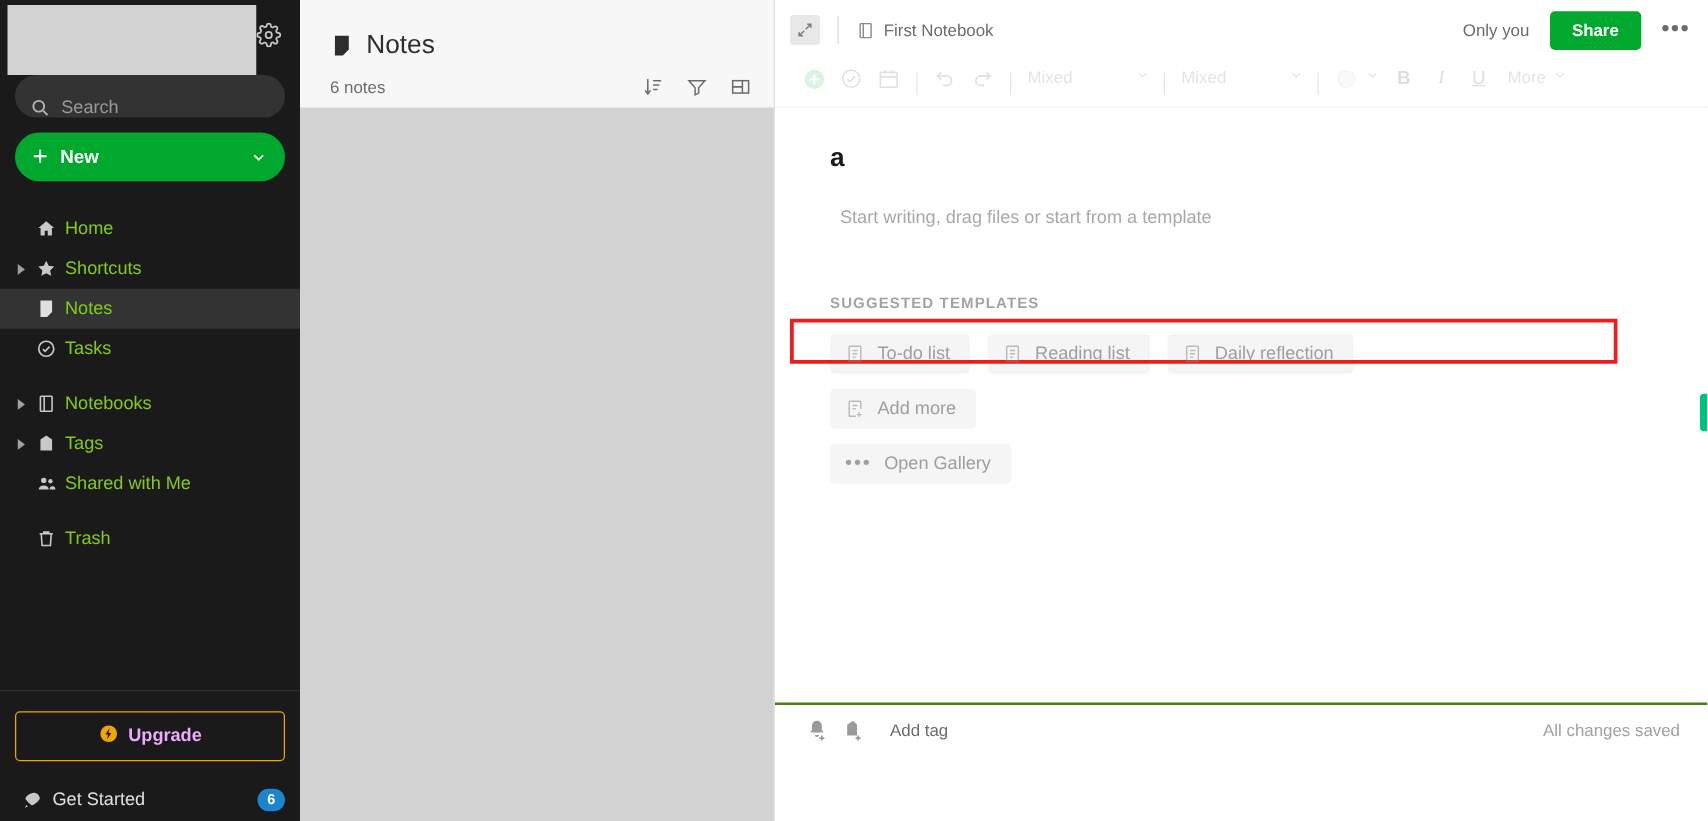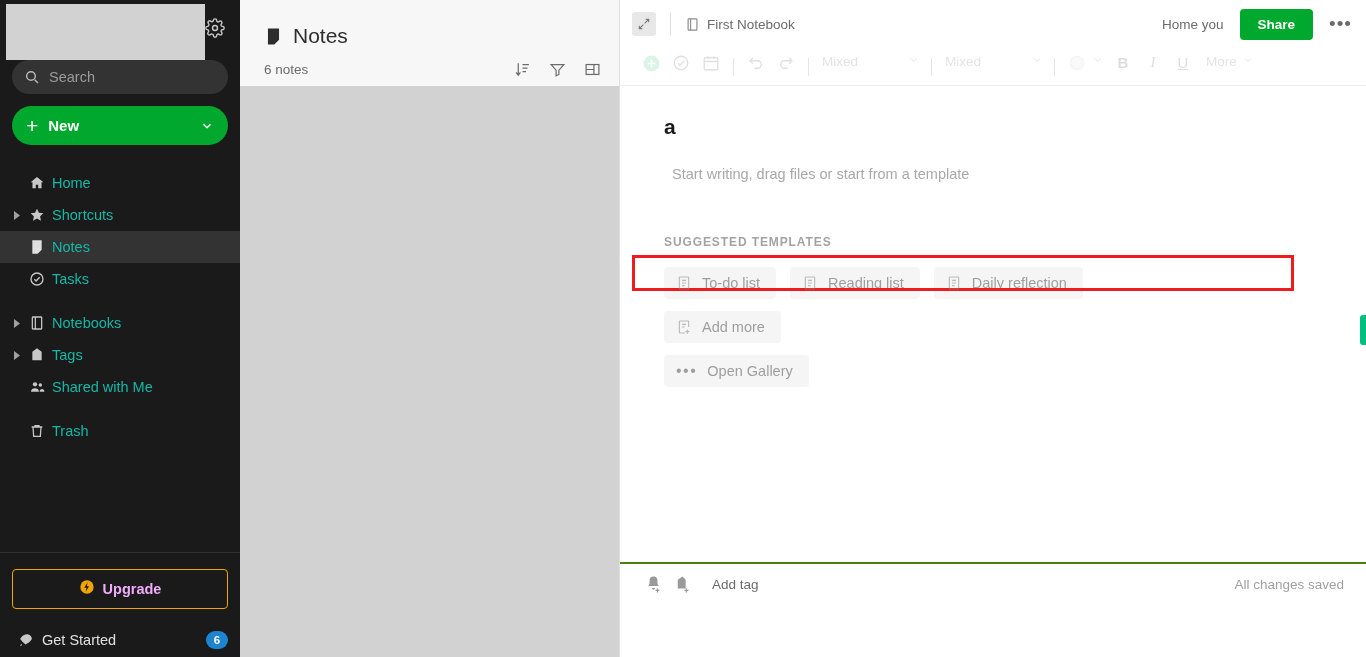--- a/index.html
+++ b/index.html
@@ -29,21 +29,21 @@
   }
   .gear-btn {
     position: absolute; right: 14px; top: 17px;
     width: 22px; height: 22px;
     display: flex; align-items: center; justify-content: center;
     cursor: pointer;
   }
   .search-box {
     margin: 0 12px; height: 34px;
     background: #333333; border-radius: 17px;
-    display: flex; align-items: center; padding: 0 12px;
+    display: flex; align-items: flex-end; padding: 0 12px;
     cursor: text;
   }
   .search-box .sicon { margin-right: 9px; display: flex; }
   .search-box .stext { color: #9a9a9a; font-size: 14.5px; }
 
   .new-btn {
     margin: 12px; height: 39px;
     background: #00a82d; border-radius: 20px;
     display: flex; align-items: center; padding: 0 14px;
     cursor: pointer; position: relative;
@@ -64,21 +64,21 @@
   .nav-item .caret {
     width: 14px; display: flex; align-items: center;
     justify-content: center; flex: 0 0 14px;
   }
   .nav-item .caret.empty { visibility: hidden; }
   .nav-item .nicon {
     width: 26px; flex: 0 0 26px;
     display: flex; align-items: center; justify-content: center;
   }
   .nav-item .nlabel {
-    color: #14b8a6; font-size: 14.5px; margin-left: 2px;
+    color: #84cc16; font-size: 14.5px; margin-left: 2px;
   }
   .nav-gap { height: 12px; }
 
   .sidebar-spacer { flex: 1 1 auto; }
   .sidebar-bottom { border-top: 1px solid #2e2e2e; padding-top: 16px; }
   .upgrade-btn {
     margin: 0 12px; height: 40px;
     border: 1px solid #f0a500; border-radius: 4px;
     display: flex; align-items: center; justify-content: center;
     cursor: pointer;
@@ -429,21 +429,21 @@
       <span class="nb-chip">
         <span class="nbicon">
           <svg width="15" height="15" viewBox="0 0 24 24" fill="none" stroke="#8a8a8a" stroke-width="1.8">
             <rect x="5" y="3" width="14" height="18" rx="1"></rect>
               <path d="M9 3v18"></path>
           </svg>
         </span>
         <span class="nbname">First Notebook</span>
       </span>
       <span class="right">
-        <span class="only-you">Home you</span>
+        <span class="only-you">Only you</span>
         <span class="share-btn">Share</span>
         <span class="more-dots">•••</span>
       </span>
     </div>
 
     <div class="ed-toolbar">
       <span class="tb ico">
         <svg width="19" height="19" viewBox="0 0 24 24" fill="#2dbe60">
             <circle cx="12" cy="12" r="10"></circle>
             <path d="M12 7v10M7 12h10" stroke="#fff" stroke-width="2"></path>

